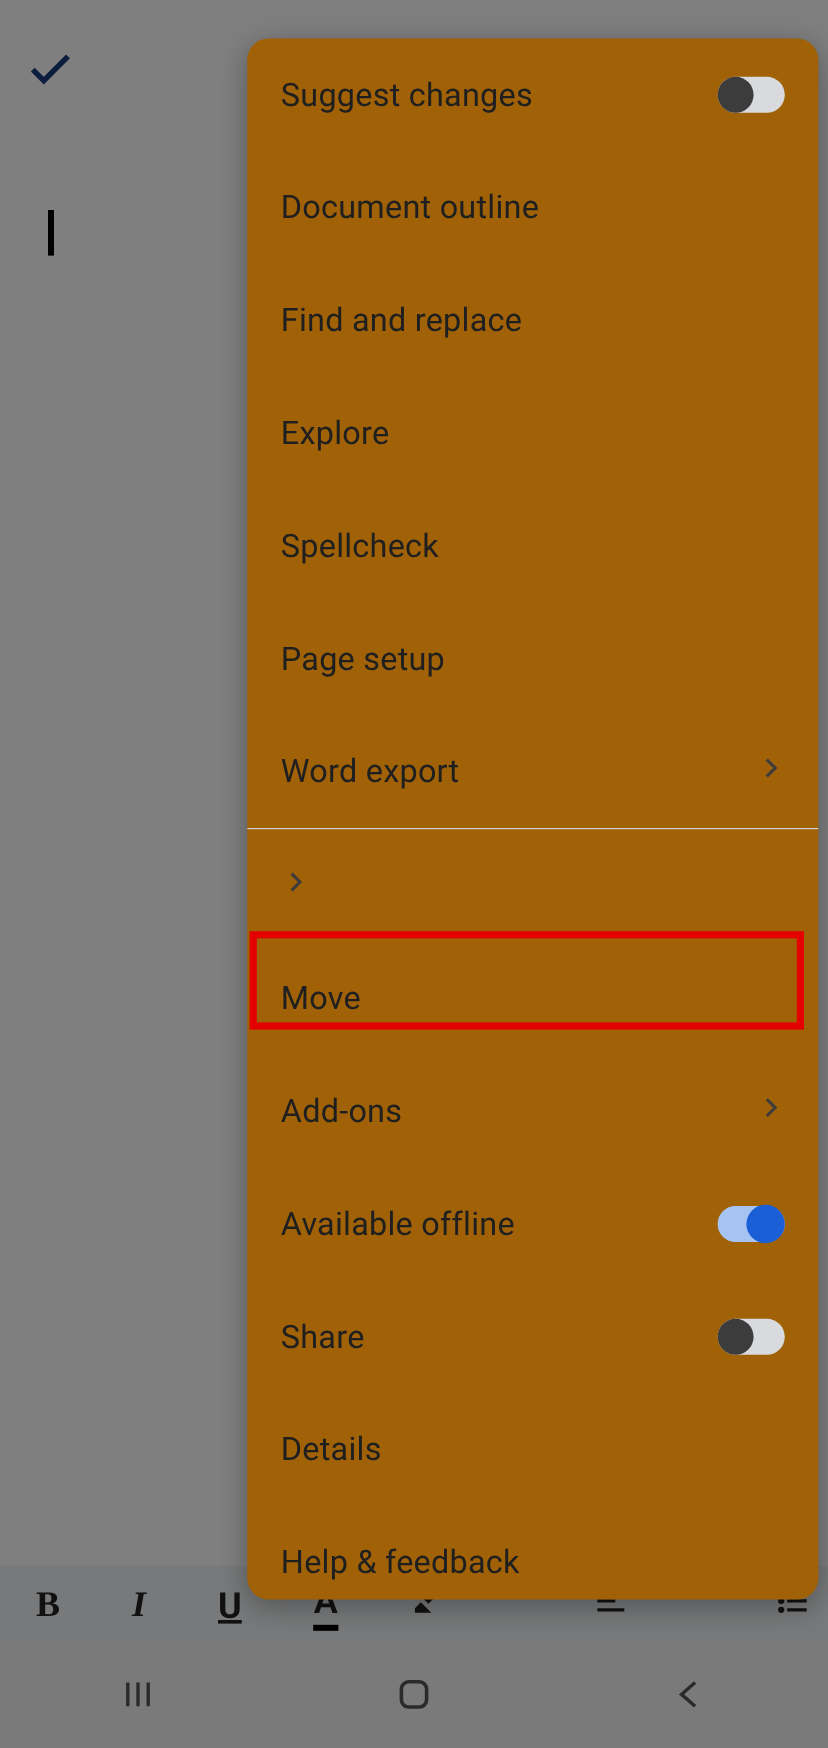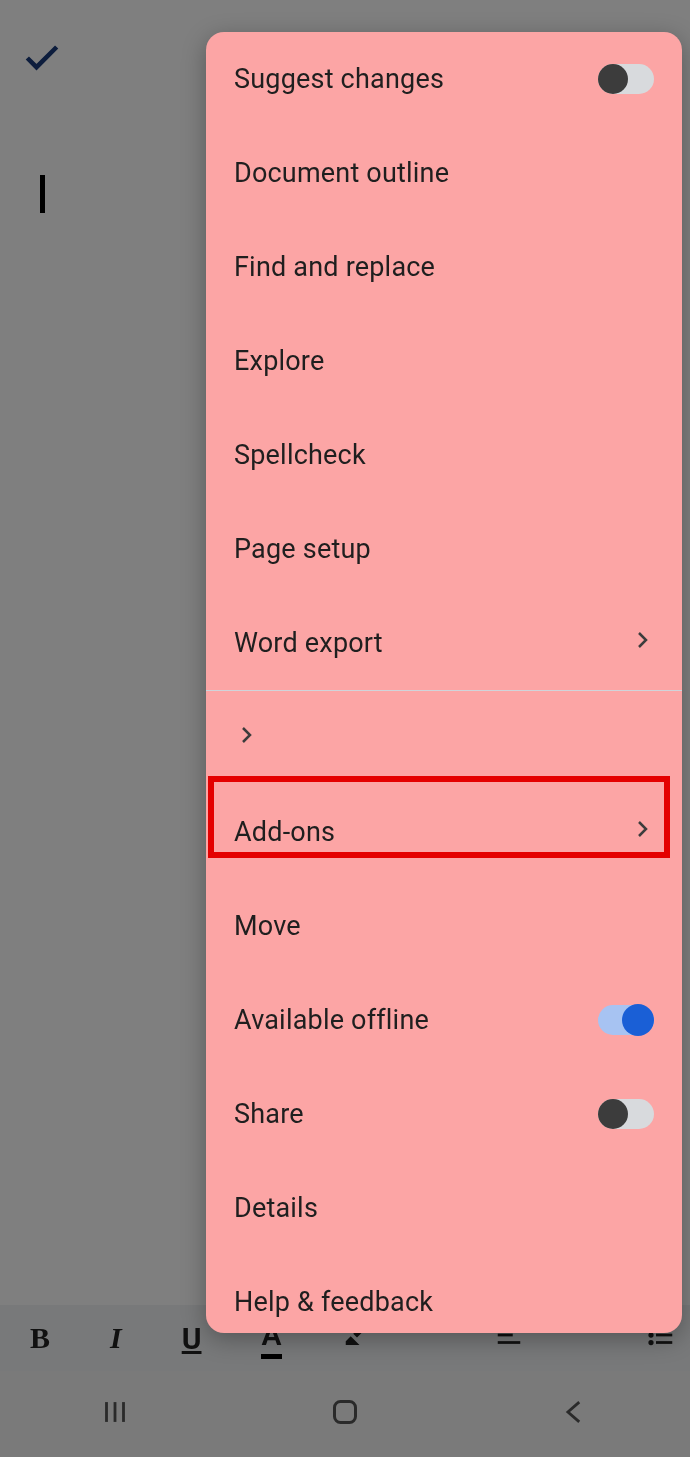--- a/index.html
+++ b/index.html
@@ -65,21 +65,21 @@
     position: absolute;
     inset: 0;
     background: rgba(0,0,0,0.5);
   }
   .menu-panel {
     position: absolute;
     top: 32px;
     right: 8px;
     width: 476px;
     bottom: 124px;
-    background: #fca5a5;
+    background: #a16207;
     border-radius: 18px;
     box-shadow: 0 6px 24px rgba(0,0,0,0.3);
     overflow: hidden;
   }
   .menu-item {
     display: flex;
     align-items: center;
     justify-content: space-between;
     height: 94px;
     padding: 0 28px;
@@ -223,33 +223,33 @@
 
   <div class="menu-item">
     <span class="chevron">
       <svg width="24" height="24" viewBox="0 0 24 24" fill="none" stroke="currentColor" stroke-width="2.5">
           <polyline points="9 5 16 12 9 19"></polyline>
         </svg>
     </span>
   </div>
 
   <div class="menu-item">
+    <span class="label">Move</span>
+  </div>
+
+  <div class="menu-item">
     <span class="label">Add-ons</span>
     <span class="chevron">
       <svg width="24" height="24" viewBox="0 0 24 24" fill="none" stroke="currentColor" stroke-width="2.5">
           <polyline points="9 5 16 12 9 19"></polyline>
         </svg>
     </span>
   </div>
 
   <div class="menu-item">
-    <span class="label">Move</span>
-  </div>
-
-  <div class="menu-item">
     <span class="label">Available offline</span>
     <span class="toggle on">
         <span class="knob"></span>
       </span>
   </div>
 
   <div class="menu-item">
     <span class="label">Share</span>
     <span class="toggle off">
         <span class="knob"></span>

